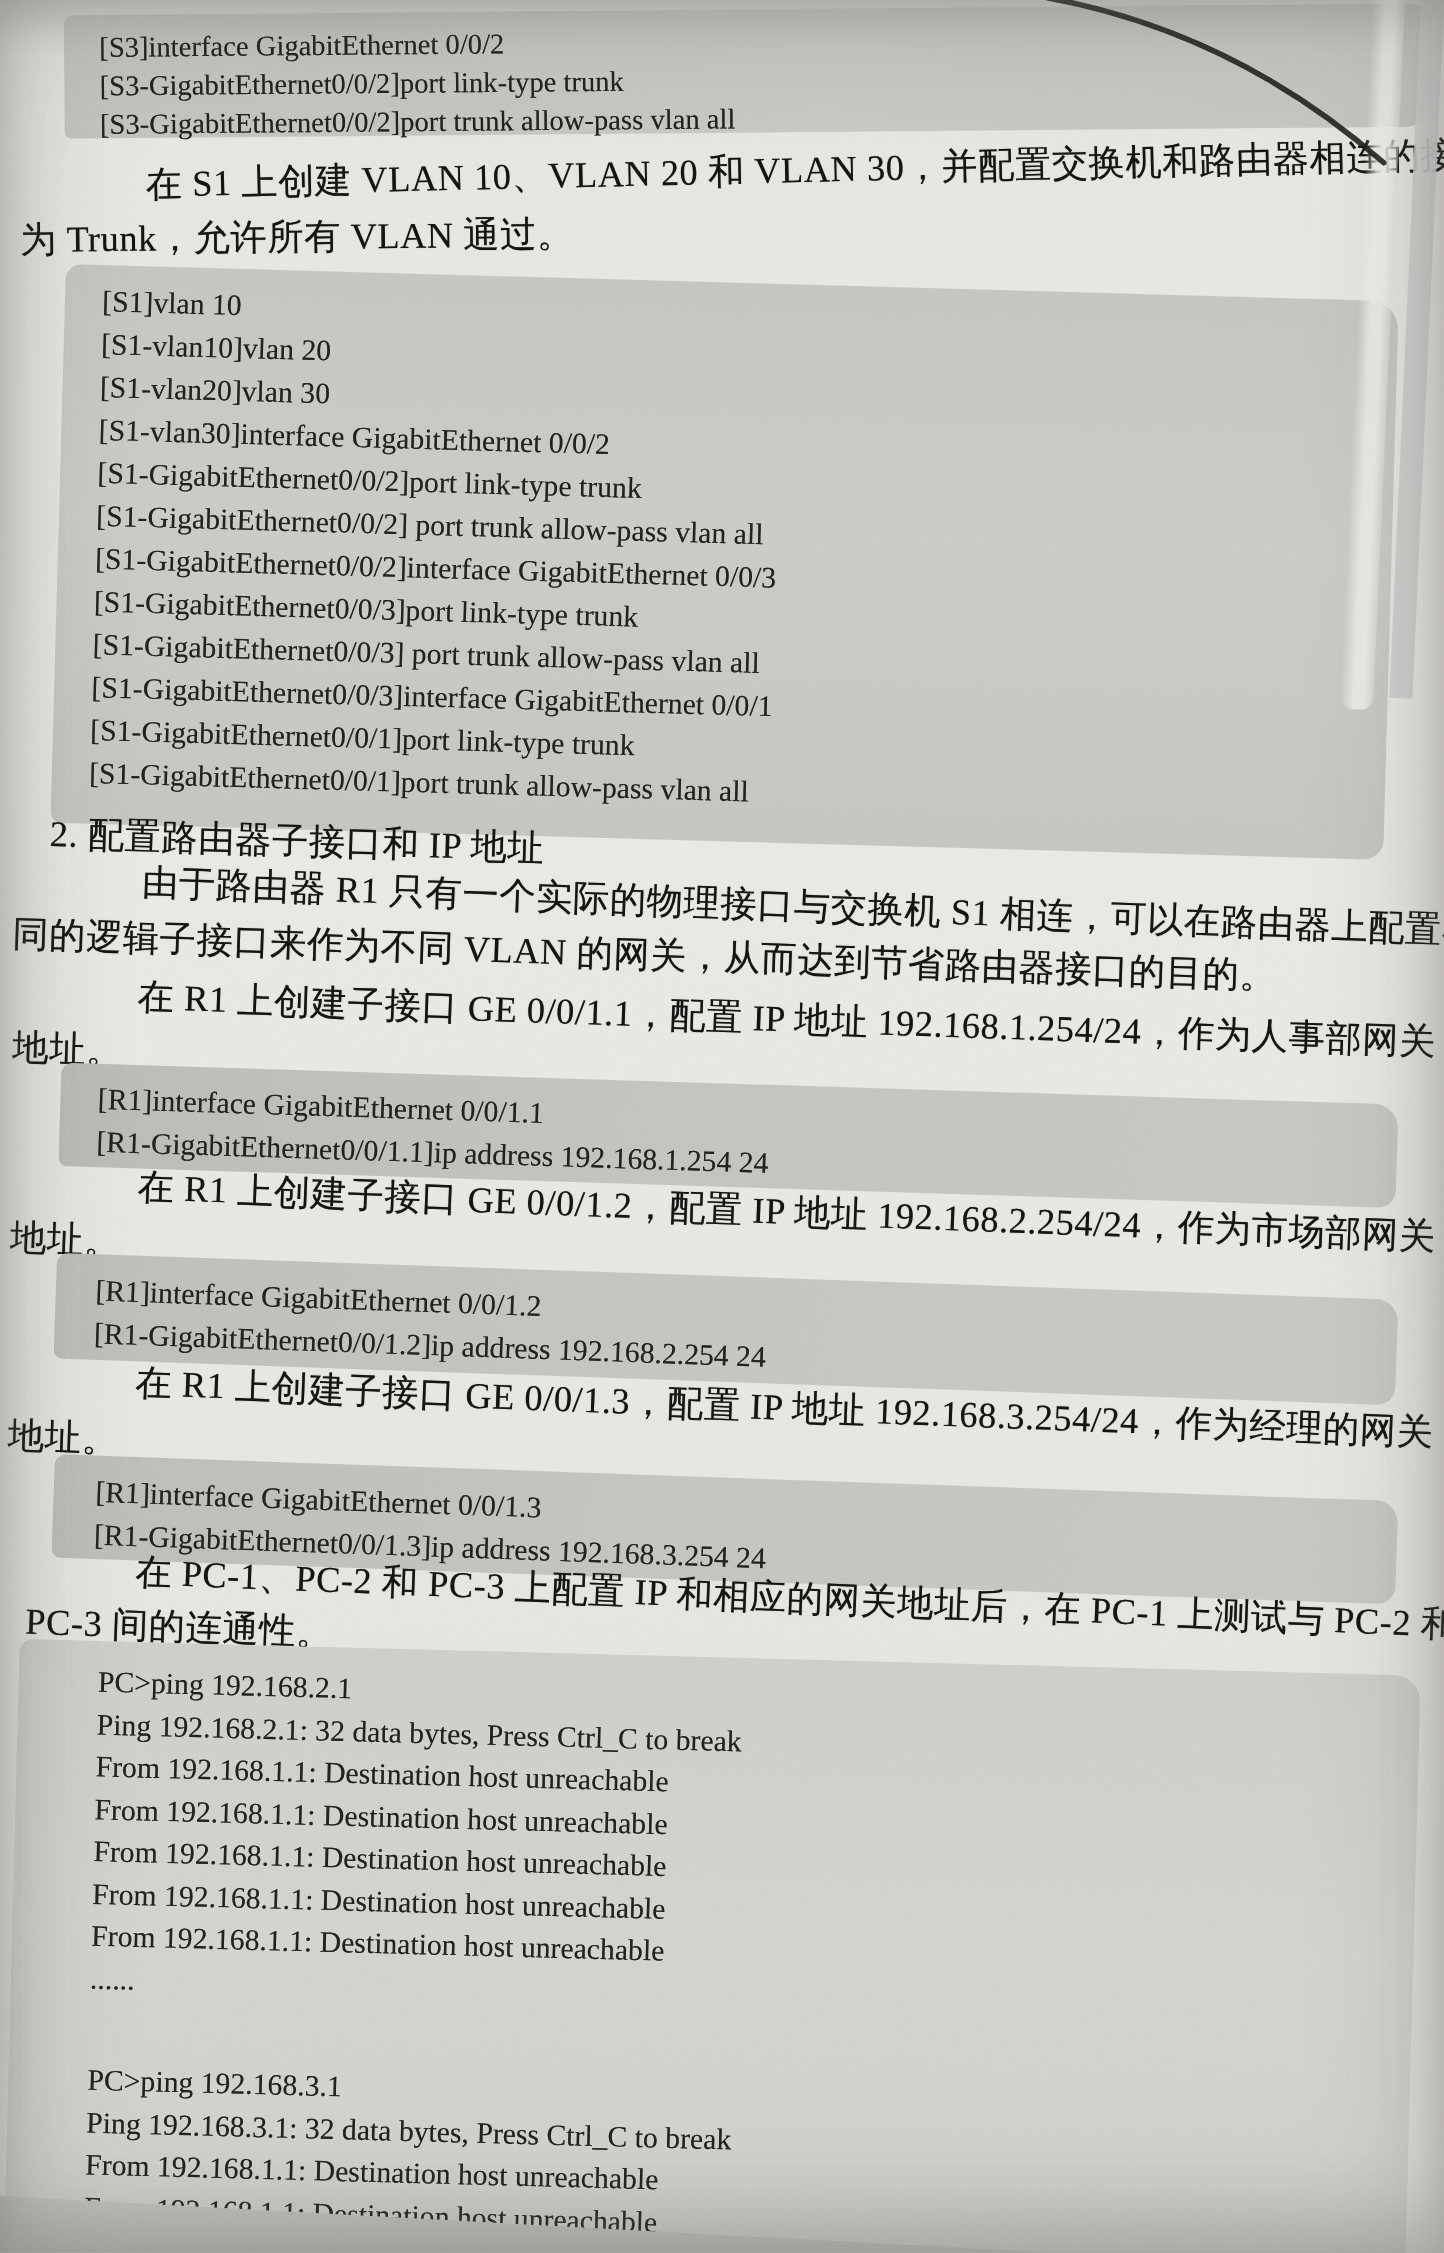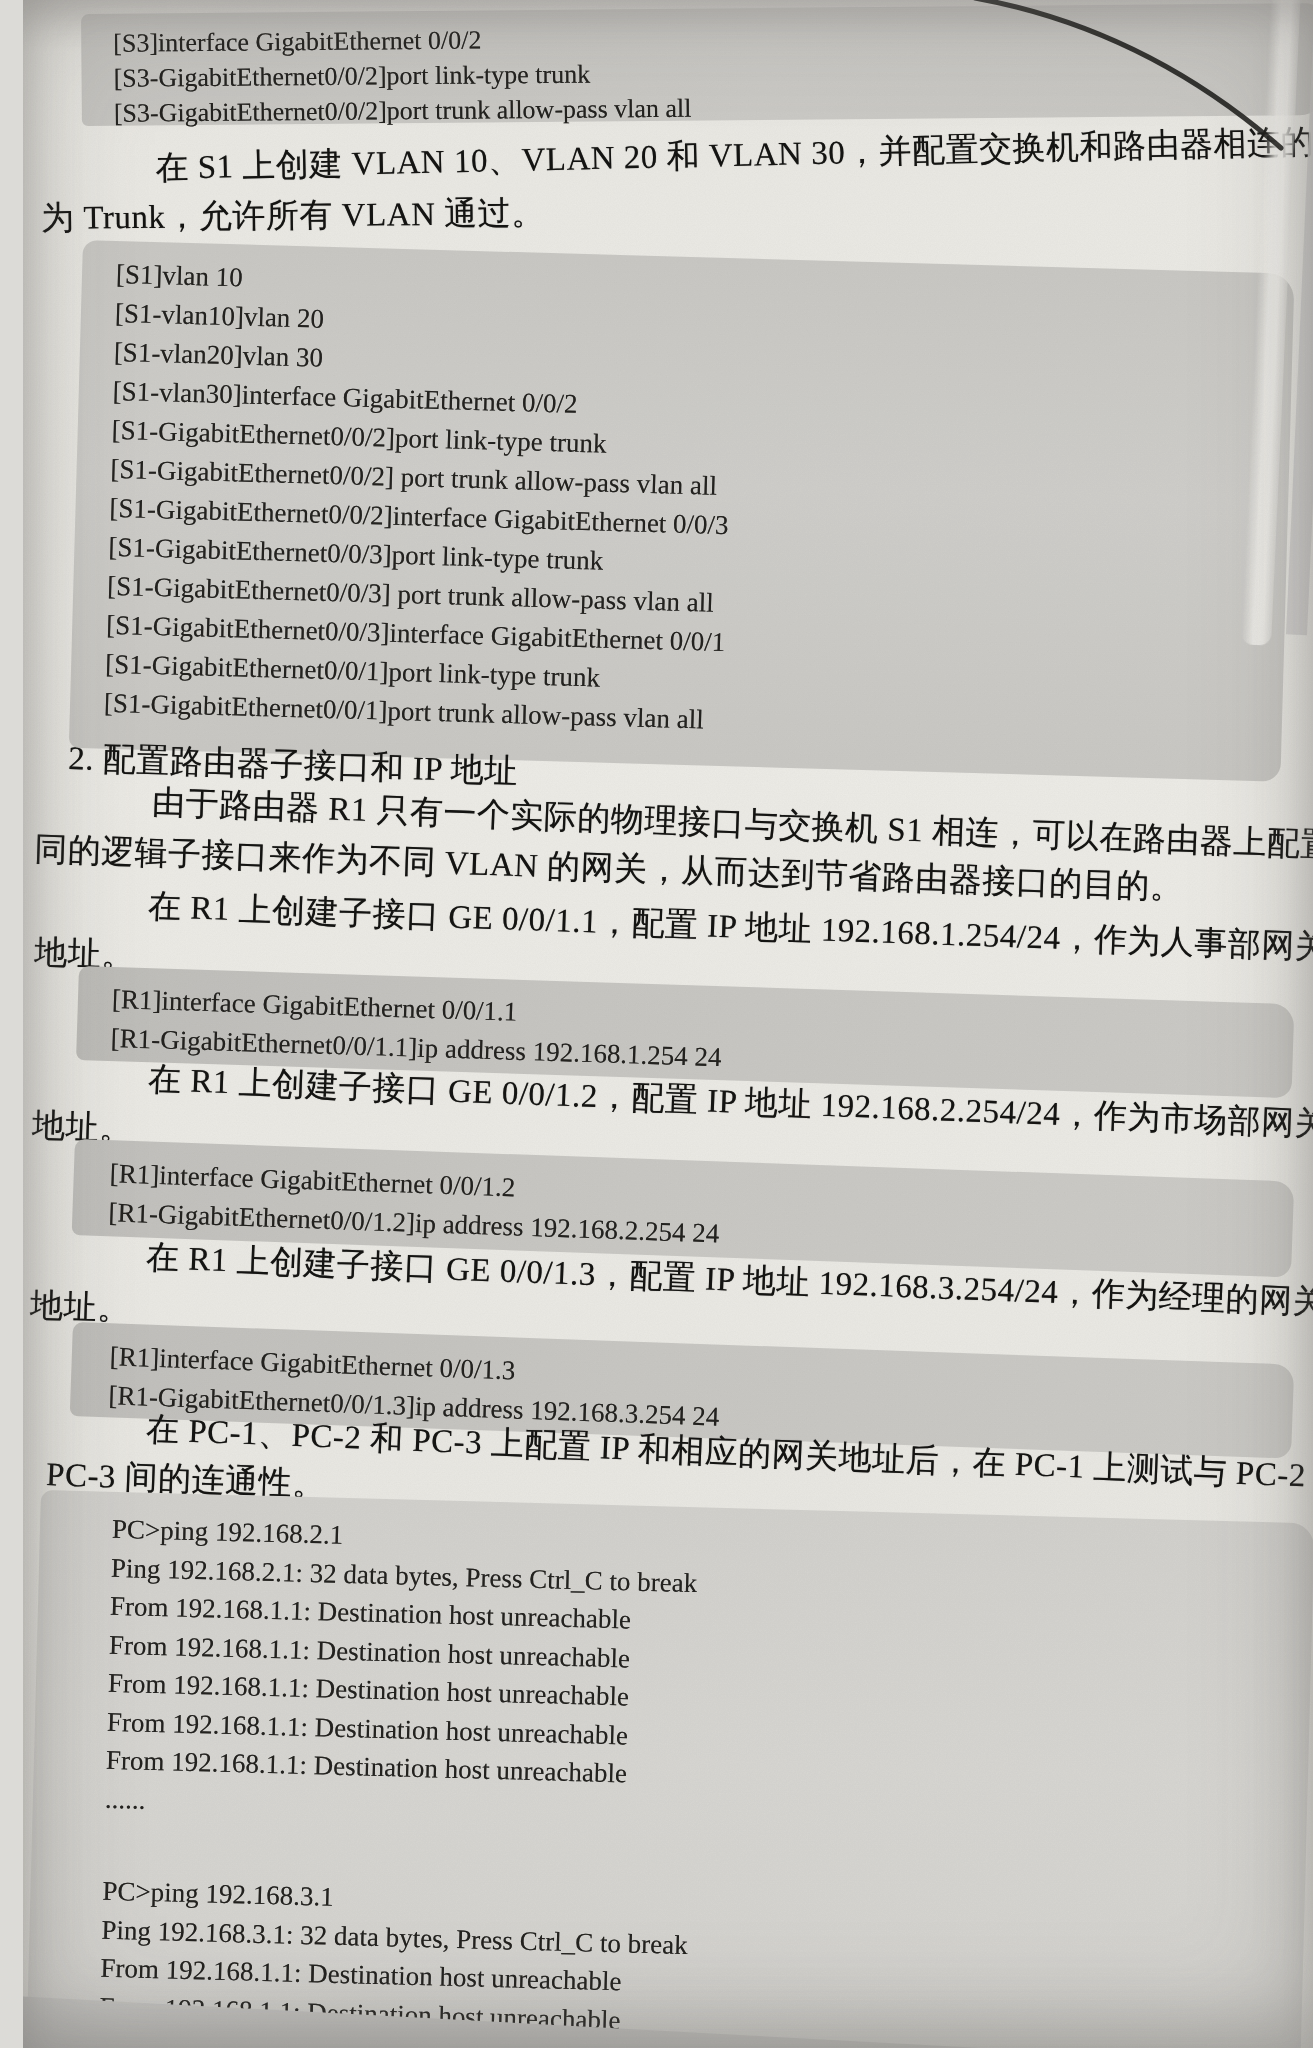--- a/index.html
+++ b/index.html
@@ -5,21 +5,20 @@
   html,body{margin:0;padding:0;}
   body{
     width:1313px;height:2048px;overflow:hidden;
     background:#dcdbd7;
     font-family:"Liberation Serif","DejaVu Serif",serif;
   }
   .page{
     position:absolute;inset:0;
     background:linear-gradient(180deg,#d9d8d3 0,#e9e8e3 2.5%,#edece7 30%,#eae9e4 65%,#e4e3de 100%);
     color:#1d1c1a;
-    margin-left:23px;
   }
   
   .band{
     position:absolute;
     transform-origin:left top;
     box-sizing:border-box;
   }
   .code-line{
     font-size:27px;
     color:#23221f;

